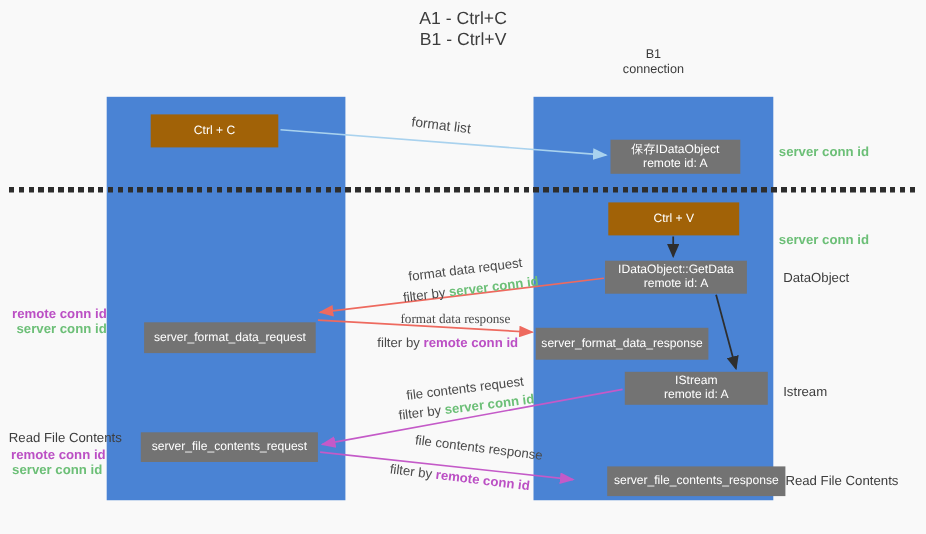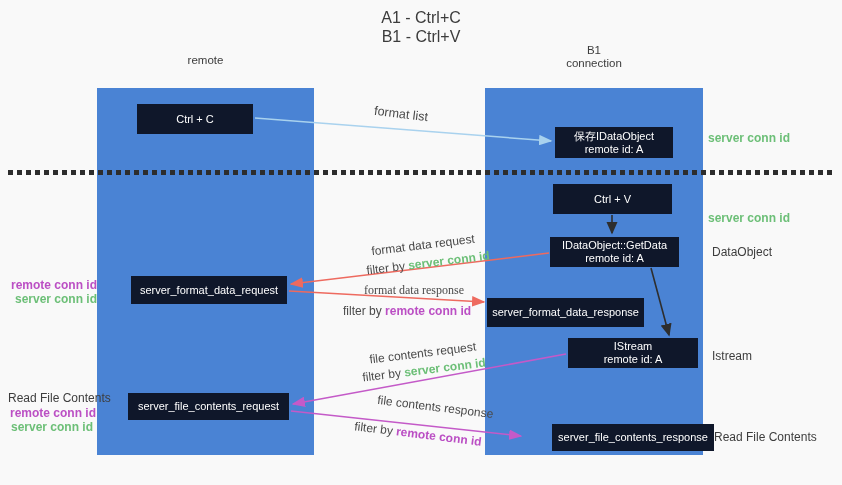--- a/index.html
+++ b/index.html
@@ -18,42 +18,41 @@
   .divider {
     position:absolute; left:8px; top:170px; width:828px; height:5px; z-index:3;
     background:repeating-linear-gradient(90deg,#2d2d2d 0 5px, transparent 5px 9px);
   }
   svg.arrows { position:absolute; left:0; top:0; z-index:3; }
   .node {
     position:absolute; z-index:4; display:flex; flex-direction:column;
     align-items:center; justify-content:center; color:#fff;
     font-size:11px; line-height:13px; text-align:center; white-space:nowrap;
   }
-  .node.green  { background:#0f172a; }
-  .node.orange { background:#0f172a; }
+  .node.green  { background:#a16207; }
+  .node.orange { background:#737373; }
   .lbl { position:absolute; z-index:5; font-size:12px; color:#4a4a4a; white-space:nowrap; }
   .rot-neg { transform:rotate(-7deg); }
   .rot-pos { transform:rotate(7deg); }
   .green-txt  { color:#6cbf77; font-weight:bold; }
   .purple-txt { color:#bb4fc4; font-weight:bold; }
   .plain-txt  { color:#3d3d3d; }
   .right-align { text-align:right; line-height:14px; font-size:12px; }
 </style>
 </head>
 <body>
 
 <div class="canvas">
 
   <div class="title">
     <div>A1 - Ctrl+C</div>
     <div>B1 - Ctrl+V</div>
   </div>
 
   <div class="col-header" style="left:97px; top:54px; width:217px;">
-    <div>remote</div>
   </div>
   <div class="col-header" style="left:485px; top:44px; width:218px;">
     <div>B1</div>
     <div>connection</div>
   </div>
 
   <div class="lifeline" style="left:97px; top:88px; width:217px; height:374px;"></div>
   <div class="lifeline" style="left:485px; top:88px; width:218px; height:374px;"></div>
 
   <div class="divider"></div>
@@ -93,21 +92,21 @@
 
   <div class="node green" style="left:553px; top:184px; width:119px; height:30px;">
     <div>Ctrl + V</div>
   </div>
 
   <div class="node orange" style="left:550px; top:237px; width:129px; height:30px;">
     <div>IDataObject::GetData</div>
     <div>remote id: A</div>
   </div>
 
-  <div class="node orange" style="left:131px; top:276px; width:156px; height:28px;">
+  <div class="node orange" style="left:131px; top:293px; width:156px; height:28px;">
     <div>server_format_data_request</div>
   </div>
 
   <div class="node orange" style="left:487px; top:288px; width:157px; height:29px;margin-top:10px;">
     <div>server_format_data_response</div>
   </div>
 
   <div class="node orange" style="left:568px; top:338px; width:130px; height:30px;">
     <div>IStream</div>
     <div>remote id: A</div>

